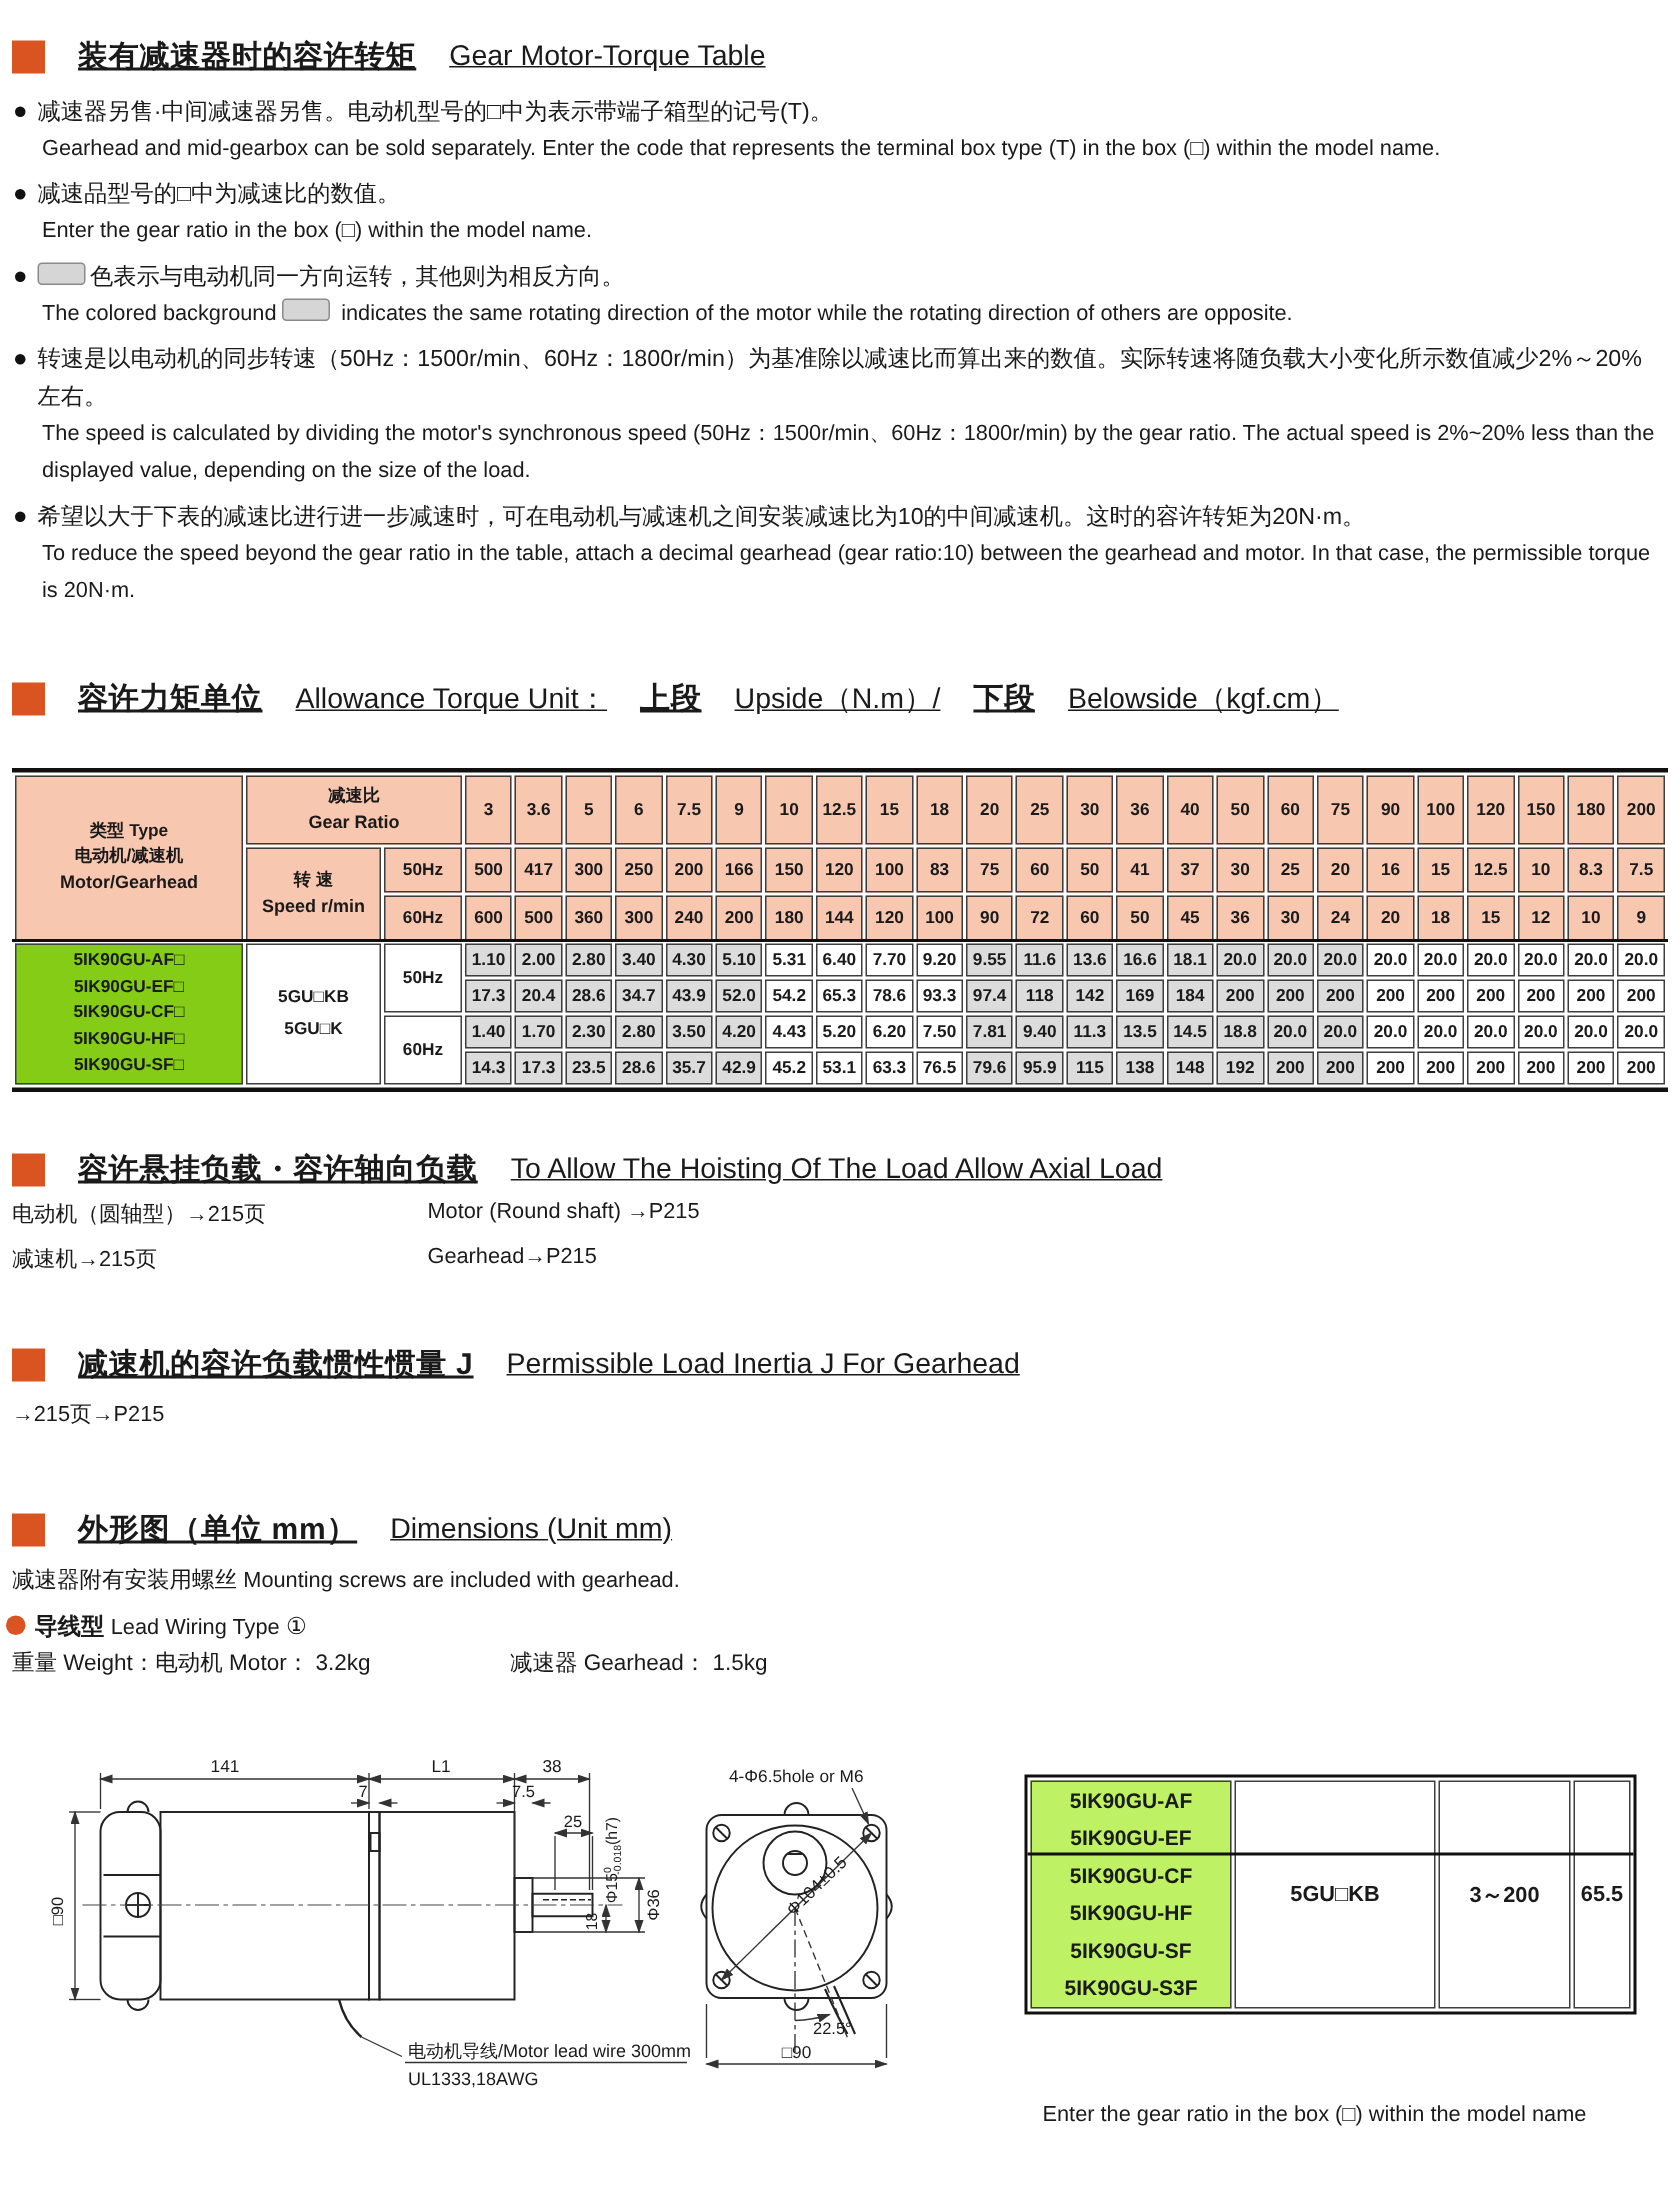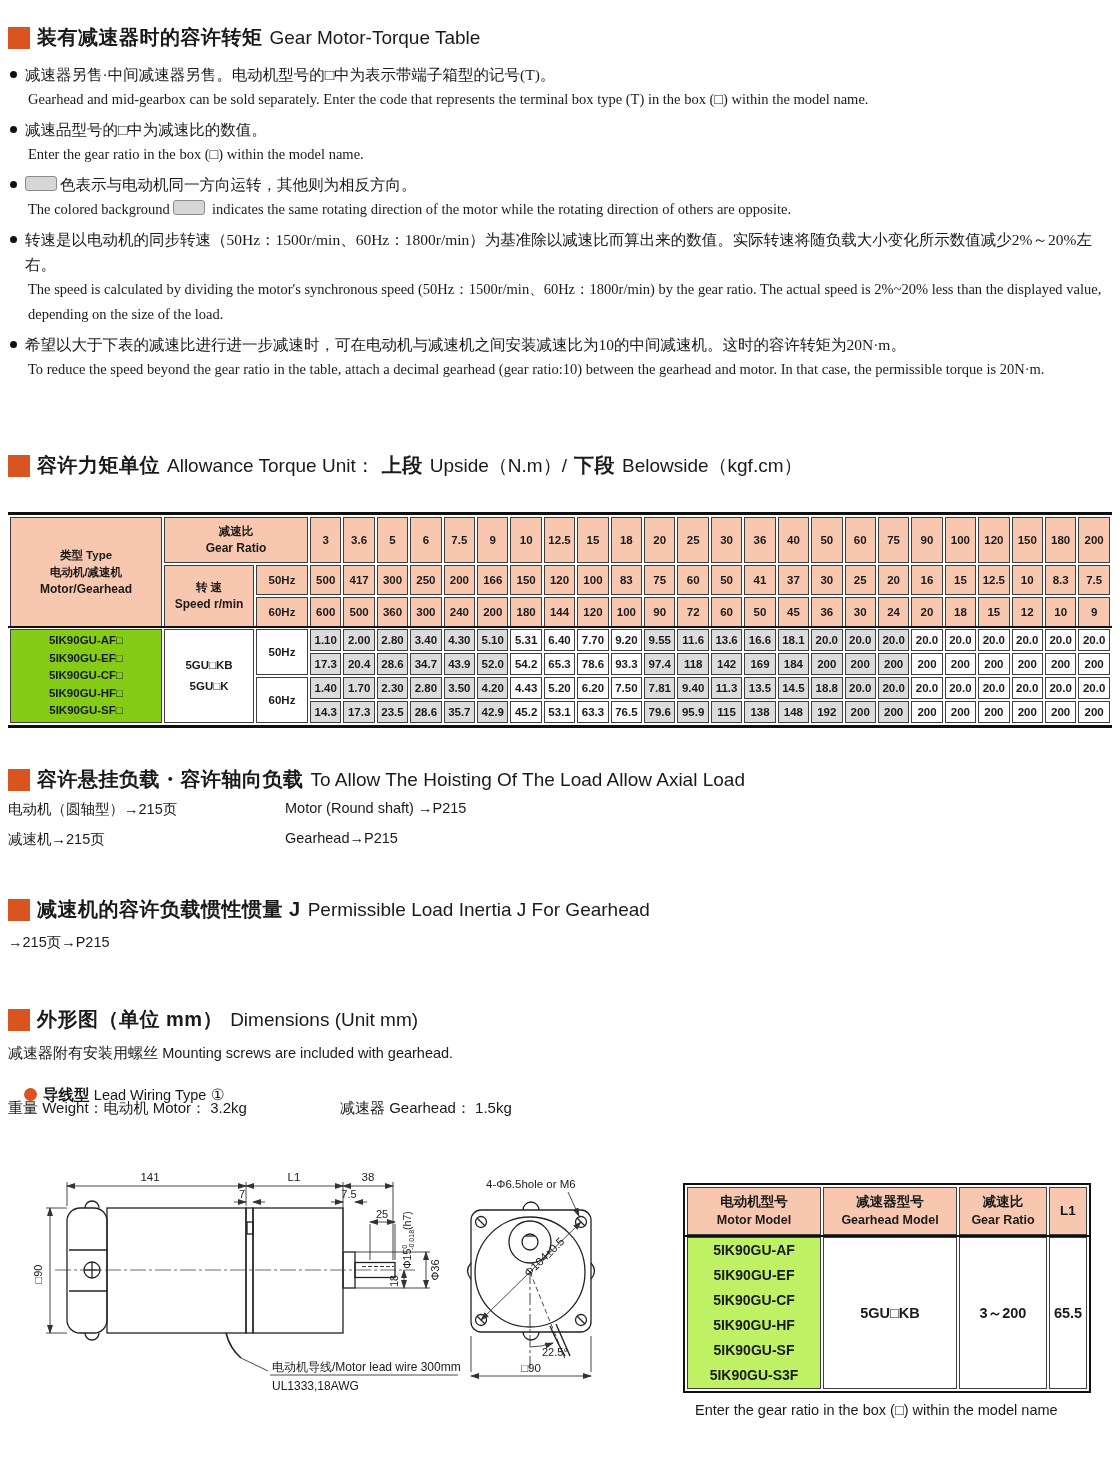--- a/index.html
+++ b/index.html
@@ -2,26 +2,26 @@
 <html><head>
 <meta charset="utf-8">
 <style>
   html,body{margin:0;padding:0;}
   body{
     position:relative;width:1120px;height:1467px;background:#ffffff;
     font-family:"Liberation Sans",sans-serif;color:#1a1a1a;overflow:hidden;
   }
   .abs{position:absolute;}
   
-  .sec-title{position:absolute;left:8px;display:flex;align-items:center;gap:7px;white-space:nowrap;}
+  .sec-title{position:absolute;left:8px;display:flex;align-items:center;gap:22px;white-space:nowrap;text-decoration:underline;}
   .sq{width:22px;height:22px;background:#d95420;flex:0 0 auto;}
   .t-zh{font-size:20px;font-weight:bold;letter-spacing:.5px;}
   .t-en{font-size:19px;font-weight:normal;}
   
-  .bullets{position:absolute;left:8px;top:62px;width:1102px;font-family:Liberation Serif, serif;}
+  .bullets{position:absolute;left:8px;top:62px;width:1102px;}
   .bi{position:relative;padding-left:17px;margin-bottom:5px;}
   .dot{position:absolute;left:2px;top:9px;width:7px;height:7px;border-radius:50%;background:#111;}
   .bi .zh{font-size:15.5px;line-height:25px;}
   .bi .en{font-size:14.5px;line-height:25px;padding-left:3px;}
   .swatch{display:inline-block;width:30px;height:13px;background:#d6d6d6;border:1px solid #8a8a8a;border-radius:3px;vertical-align:-1px;margin-right:3px;}
   
   .ttable{position:absolute;left:8px;top:512px;width:1104px;table-layout:fixed;
     border-collapse:separate;border-spacing:2px;background:#fff;
     border-top:3px solid #101010;border-bottom:3px solid #101010;}
   .ttable td{border:1px solid #3e3e3e;text-align:center;vertical-align:middle;
@@ -332,21 +332,21 @@
 <div class="plain" style="left:8px;top:933px;">→215页→P215</div>
 
 <div class="sec-title" style="top:1006px;">
   <span class="sq"></span>
   <span class="t-zh">外形图（单位 mm）</span>
   <span class="t-en">Dimensions (Unit mm)</span>
 </div>
 <div class="plain" style="left:8px;top:1044px;font-size:15px;">
   <span>减速器附有安装用螺丝</span> <span style="font-size:14.5px;">Mounting screws are included with gearhead.</span>
 </div>
-<div class="plain" style="left:24px;top:1074px;font-size:15.5px;margin-top:11px;">
+<div class="plain" style="left:4px;top:1074px;font-size:15.5px;">
   <span class="lead-dot"></span><span class="b">导线型</span>
   <span style="font-size:14.5px;">Lead Wiring Type</span>
   <span>①</span>
 </div>
 <div class="plain" style="left:8px;top:1099px;font-size:15px;">重量 Weight：电动机 Motor： 3.2kg</div>
 <div class="plain" style="left:340px;top:1099px;font-size:15px;">减速器 Gearhead： 1.5kg</div>
 
 <svg class="abs" style="left:30px;top:1140px;" width="445" height="320" viewBox="0 0 445 320">
   <defs>
     <marker id="ar" markerWidth="9" markerHeight="8" refX="8" refY="3" orient="auto-start-reverse" markerUnits="userSpaceOnUse">
@@ -458,32 +458,20 @@
 </svg>
 
 <table class="mtable">
   <colgroup>
       <col style="width:134px;">
       <col style="width:134px;">
       <col style="width:88px;">
       <col>
     </colgroup>
   <tbody>
-      <tr>
-    <td class="hd">
-      <span>电动机型号</span><br><span class="sub">Motor Model</span>
-    </td>
-    <td class="hd">
-      <span>减速器型号</span><br><span class="sub">Gearhead Model</span>
-    </td>
-    <td class="hd">
-      <span>减速比</span><br><span class="sub">Gear Ratio</span>
-    </td>
-    <td class="hd">L1</td>
-  </tr>
   <tr>
     <td id="mt-models" class="mt-models">5IK90GU-AF<br>5IK90GU-EF<br>5IK90GU-CF<br>5IK90GU-HF<br>5IK90GU-SF<br>5IK90GU-S3F</td>
     <td class="mt-val">5GU□KB</td>
     <td class="mt-val">3～200</td>
     <td class="mt-val">65.5</td>
   </tr>
 </tbody>
   </table>
 <div class="sep" style="left:685px;top:1235px;width:404px;"></div>
 <div class="mnote">

